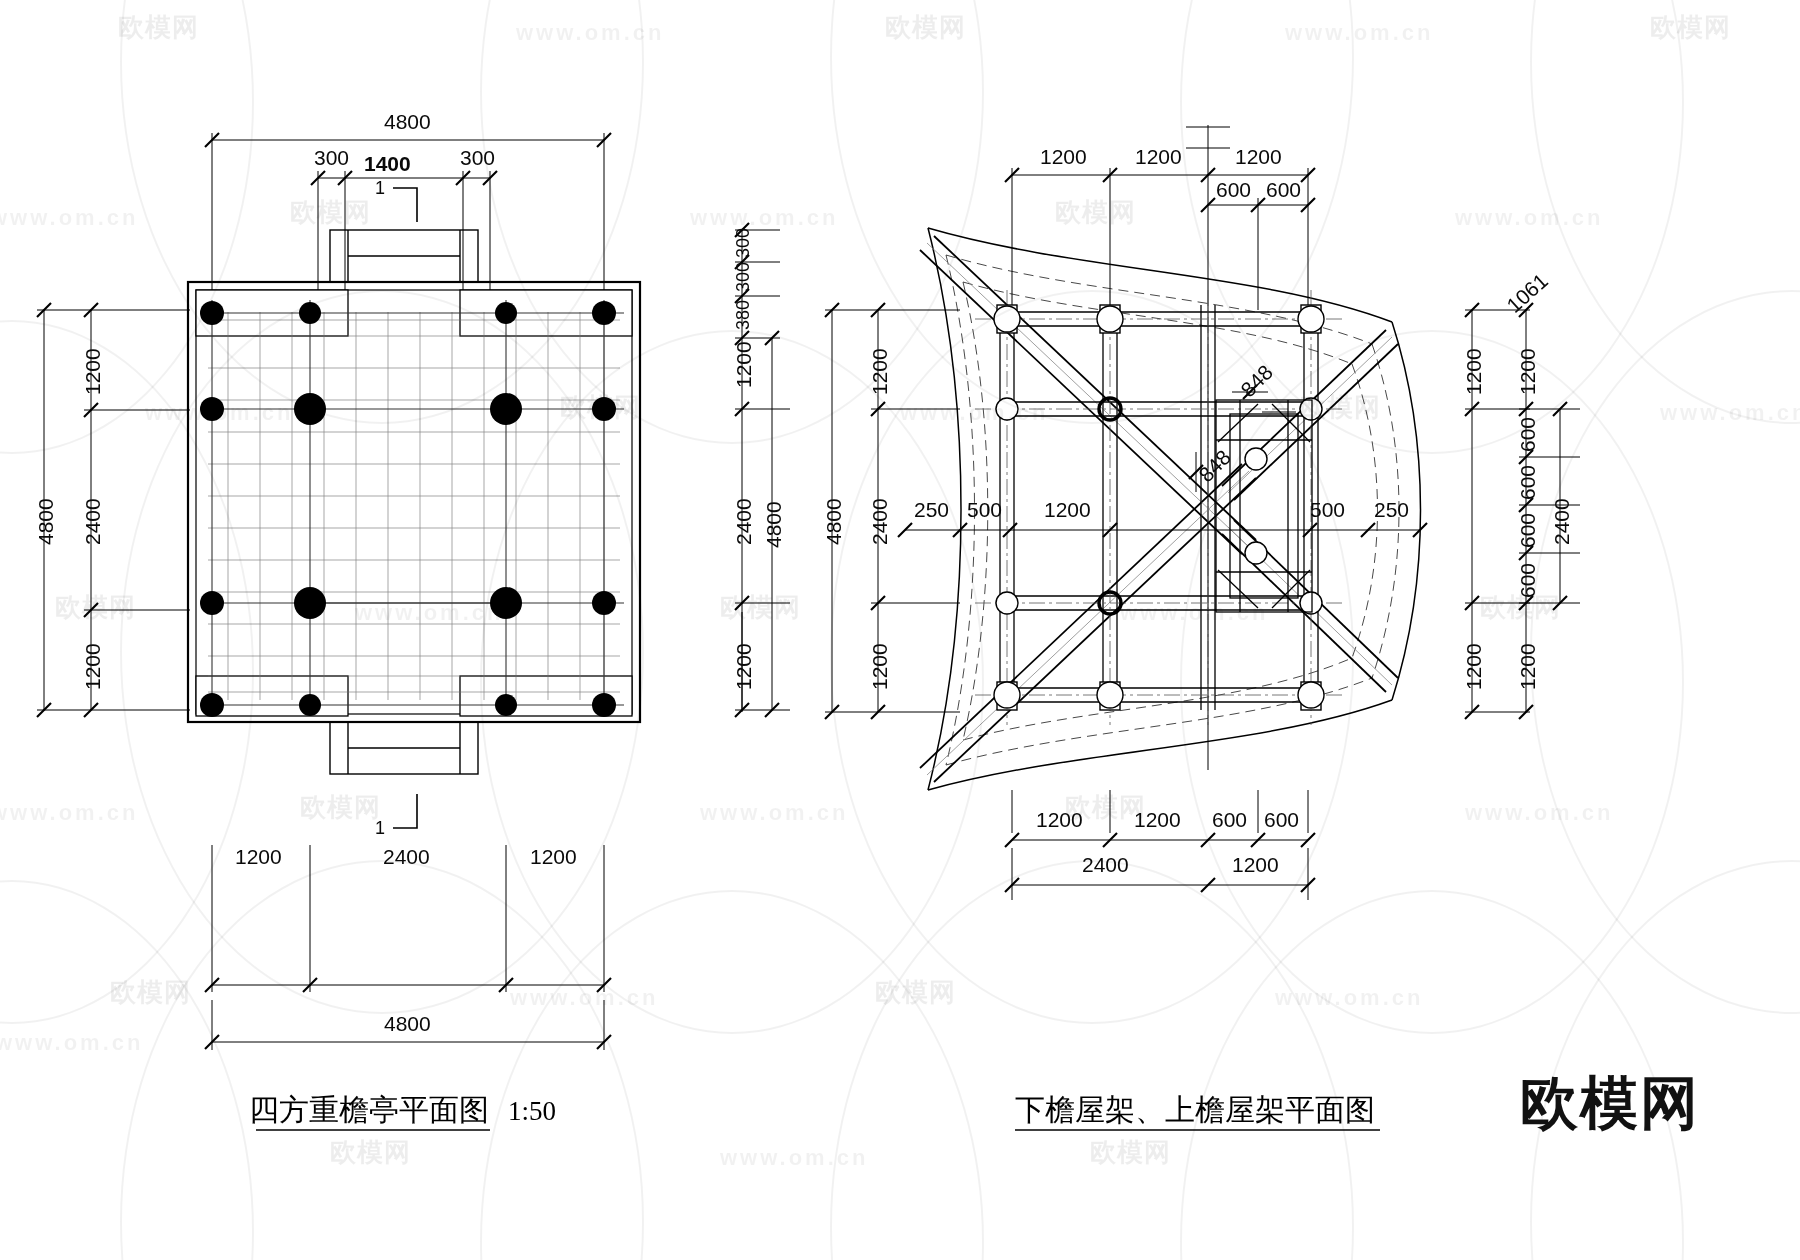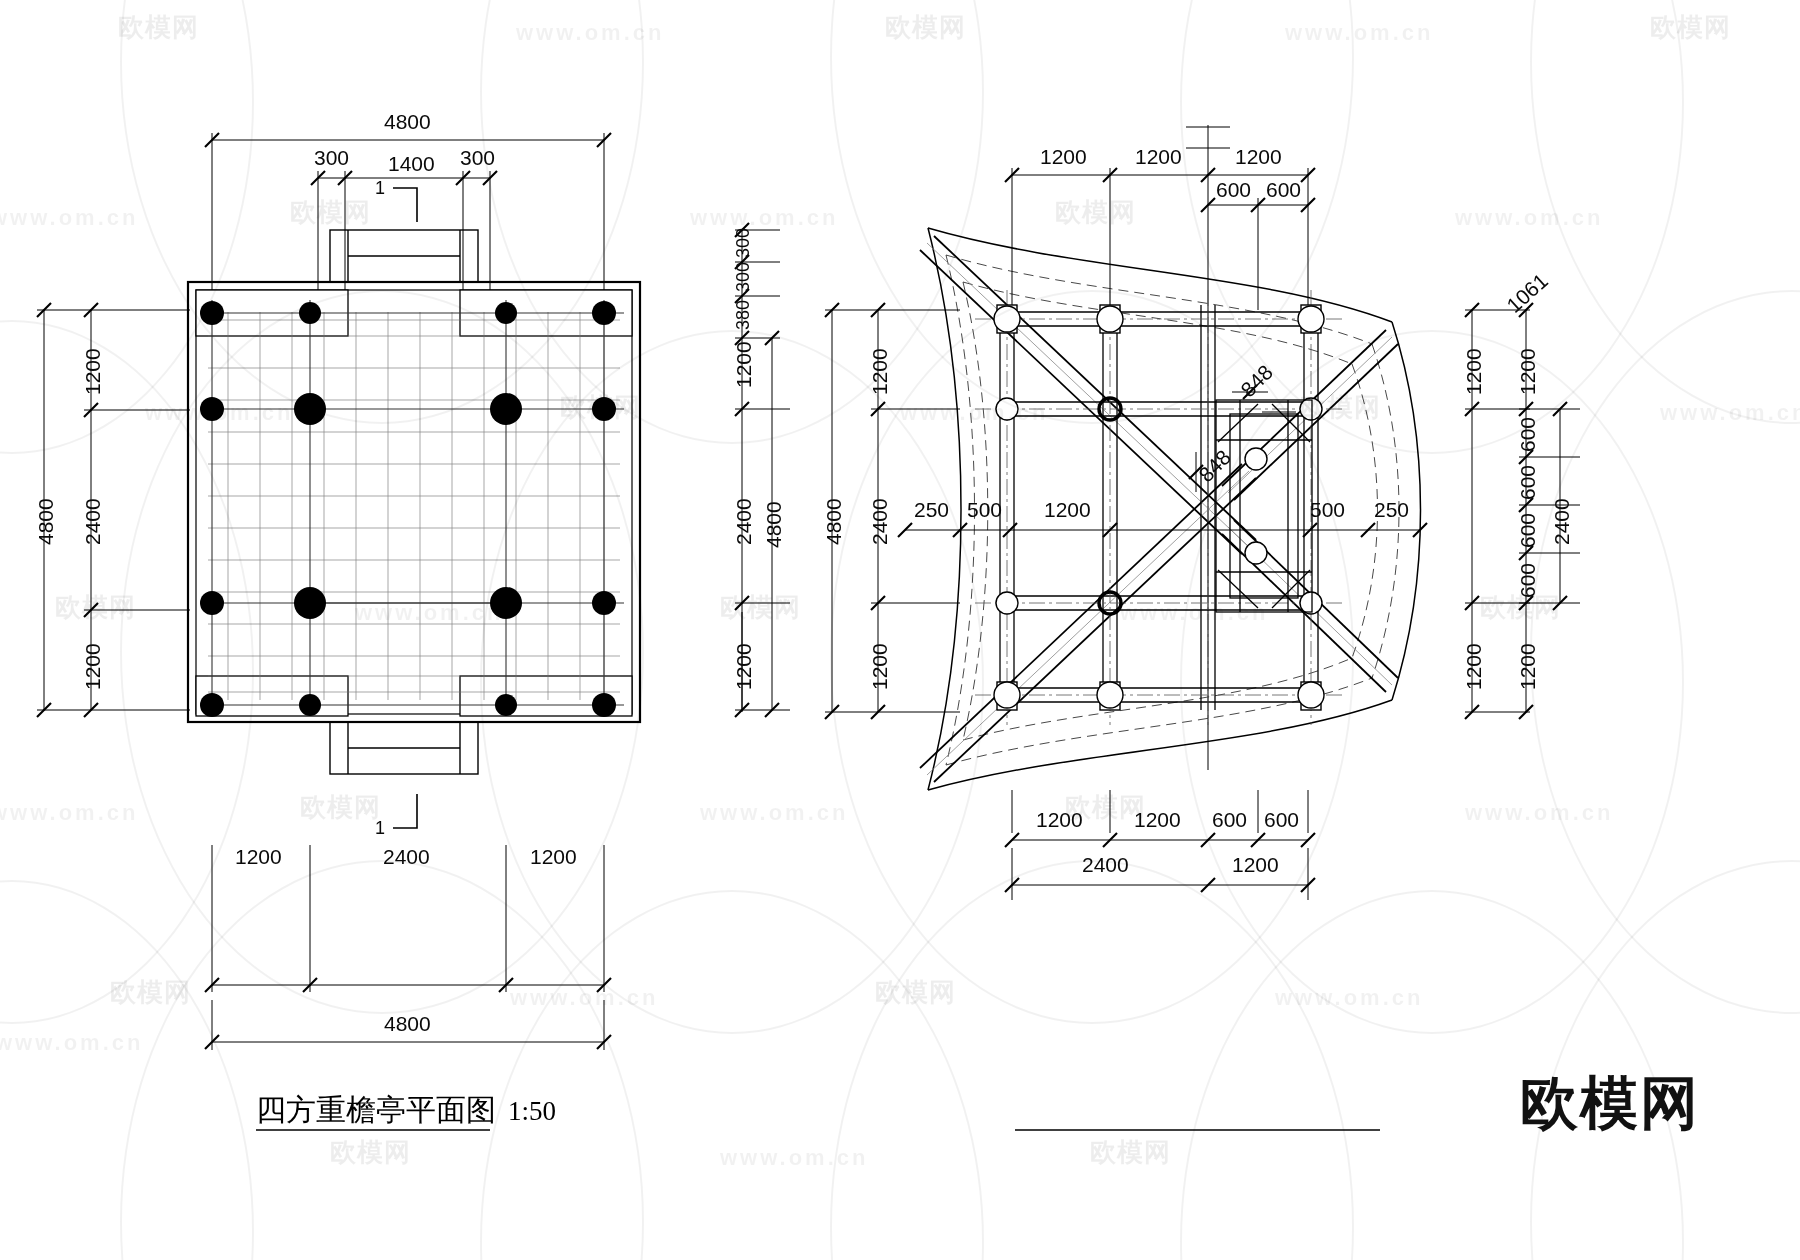--- a/index.html
+++ b/index.html
@@ -472,21 +472,21 @@
     </g>
 
     <g stroke="#000" stroke-width="1.4">
       <line x1="256" y1="1130" x2="490" y2="1130"></line>
       <line x1="1015" y1="1130" x2="1380" y2="1130"></line>
     </g>
   </svg>
 
   <div class="lbl" style="left:384px;top:110px;">4800</div>
   <div class="lbl" style="left:314px;top:146px;">300</div>
-  <div class="lbl" style="left:388px;top:152px;">1400</div>
+  <div class="lbl" style="left:364px;top:152px;font-weight:bold;">1400</div>
   <div class="lbl" style="left:460px;top:146px;">300</div>
   <div class="lbl sm" style="left:375px;top:178px;">1</div>
 
   <div class="lbl v" style="left:34px;top:545px;">4800</div>
   <div class="lbl v" style="left:81px;top:395px;">1200</div>
   <div class="lbl v" style="left:81px;top:545px;">2400</div>
   <div class="lbl v" style="left:81px;top:690px;">1200</div>
 
   <div class="lbl" style="left:235px;top:845px;">1200</div>
   <div class="lbl" style="left:383px;top:845px;">2400</div>
@@ -533,20 +533,21 @@
   <div class="lbl" style="left:1134px;top:808px;">1200</div>
   <div class="lbl" style="left:1212px;top:808px;">600</div>
   <div class="lbl" style="left:1264px;top:808px;">600</div>
   <div class="lbl" style="left:1082px;top:853px;">2400</div>
   <div class="lbl" style="left:1232px;top:853px;">1200</div>
 
   <div class="lbl" style="left:1502px;top:300px;transform:rotate(-42deg);transform-origin:left top;">1061</div>
   <div class="lbl" style="left:1236px;top:385px;transform:rotate(-45deg);transform-origin:left top;">848</div>
   <div class="lbl" style="left:1194px;top:470px;transform:rotate(-45deg);transform-origin:left top;">848</div>
 
-  <div class="title" style="left:256px;top:1090px;">四方重檐亭平面图</div>
+  <div class="title" style="left:249px;top:1090px;">四方重檐亭平面图</div>
   <div class="scale" style="left:508px;top:1096px;">1:50</div>
+  <div class="title" style="left:1015px;top:1090px;">下檐屋架、上檐屋架平面图</div>
 
   <div class="brand" style="left:1520px;top:1075px;">
     <div class="brand-box">欧模网</div>
   </div>
 
 </div>
 
 </body></html>

